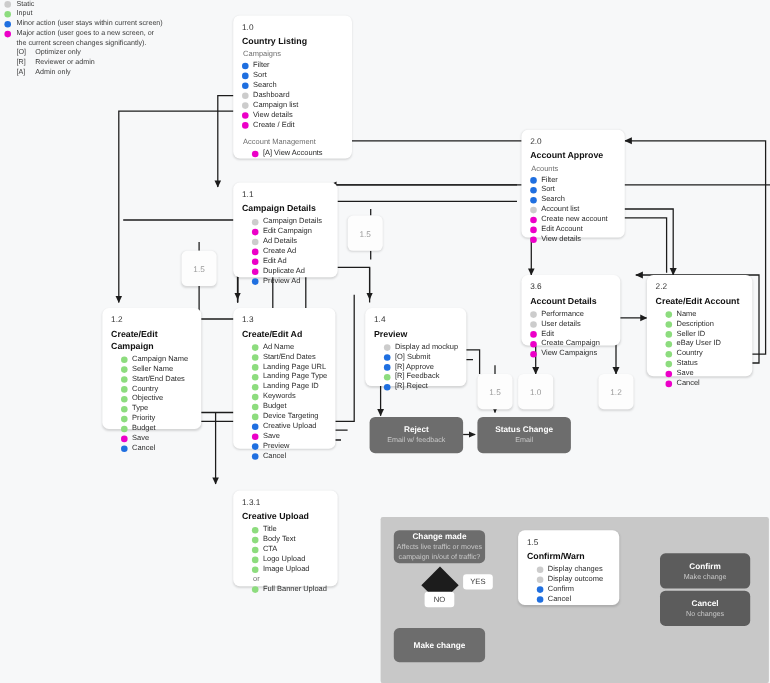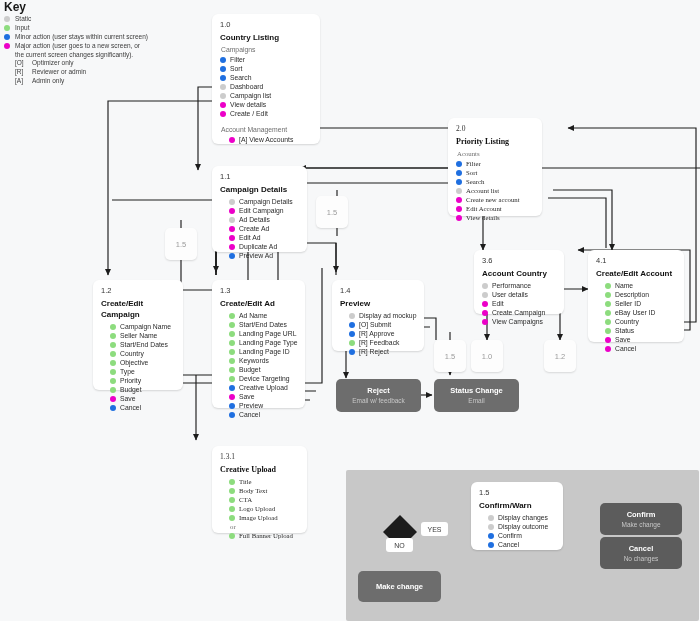--- a/index.html
+++ b/index.html
@@ -152,21 +152,20 @@
 
       <path d="M399,520 L399,537" marker-end="url(#ahb)"></path>
       <path d="M399,555 L399,570" marker-end="url(#ahb)"></path>
       <path d="M418,503 L463,503" marker-end="url(#ahb)"></path>
       <path d="M501,519 L592,519" marker-end="url(#ahb)"></path>
       <path d="M501,527 L592,527" marker-end="url(#ahb)"></path>
     </g>
   </svg>
 
   <div class="key">
-    <div class="key-title">Key</div>
 
     <div class="key-row">
       <span class="dot" style="background:#cccccc"></span>
       <span class="ktext">Static</span>
     </div>
     <div class="key-row">
       <span class="dot" style="background:#8ddc7e"></span>
       <span class="ktext">Input</span>
     </div>
     <div class="key-row">
@@ -381,21 +380,21 @@
     <div class="row indent">
         <span class="dot" style="background:#8ddc7e"></span>
         <span class="lbl">[R] Feedback</span>
       </div>
     <div class="row indent">
         <span class="dot" style="background:#1f6fe0"></span>
         <span class="lbl">[R] Reject</span>
       </div>
   </div>
 
-  <div class="card" style="left:212px;top:446px;width:95px;height:87px;font-family:Liberation Serif, serif;">
+  <div class="card" style="left:212px;top:446px;width:95px;height:87px;">
     <div class="num">1.3.1</div>
     <div class="ttl">Creative Upload</div>
     <div class="row indent">
         <span class="dot" style="background:#8ddc7e"></span>
         <span class="lbl">Title</span>
       </div>
     <div class="row indent">
         <span class="dot" style="background:#8ddc7e"></span>
         <span class="lbl">Body Text</span>
       </div>
@@ -413,23 +412,23 @@
       </div>
     <div class="row nodot">
         <span class="lbl">or</span>
       </div>
     <div class="row indent">
         <span class="dot" style="background:#8ddc7e"></span>
         <span class="lbl">Full Banner Upload</span>
       </div>
   </div>
 
-  <div class="card" style="left:448px;top:118px;width:94px;height:98px;font-family:Liberation Serif, serif;">
+  <div class="card" style="left:474px;top:118px;width:94px;height:98px;">
     <div class="num">2.0</div>
-    <div class="ttl">Priority Listing</div>
+    <div class="ttl">Account Approve</div>
     <div class="grp">Acounts</div>
     <div class="row">
         <span class="dot" style="background:#1f6fe0"></span>
         <span class="lbl">Filter</span>
       </div>
     <div class="row">
         <span class="dot" style="background:#1f6fe0"></span>
         <span class="lbl">Sort</span>
       </div>
     <div class="row">
@@ -449,21 +448,21 @@
         <span class="lbl">Edit Account</span>
       </div>
     <div class="row">
         <span class="dot" style="background:#ec00c8"></span>
         <span class="lbl">View details</span>
       </div>
   </div>
 
   <div class="card" style="left:474px;top:250px;width:90px;height:64px;">
     <div class="num">3.6</div>
-    <div class="ttl">Account Country</div>
+    <div class="ttl">Account Details</div>
     <div class="row">
         <span class="dot" style="background:#cccccc"></span>
         <span class="lbl">Performance</span>
       </div>
     <div class="row">
         <span class="dot" style="background:#cccccc"></span>
         <span class="lbl">User details</span>
       </div>
     <div class="row">
         <span class="dot" style="background:#ec00c8"></span>
@@ -473,21 +472,21 @@
         <span class="dot" style="background:#ec00c8"></span>
         <span class="lbl">Create Campaign</span>
       </div>
     <div class="row">
         <span class="dot" style="background:#ec00c8"></span>
         <span class="lbl">View Campaigns</span>
       </div>
   </div>
 
   <div class="card" style="left:588px;top:250px;width:96px;height:92px;">
-    <div class="num">4.1</div>
+    <div class="num">2.2</div>
     <div class="ttl">Create/Edit Account</div>
     <div class="row indent">
         <span class="dot" style="background:#8ddc7e"></span>
         <span class="lbl">Name</span>
       </div>
     <div class="row indent">
         <span class="dot" style="background:#8ddc7e"></span>
         <span class="lbl">Description</span>
       </div>
     <div class="row indent">
@@ -526,20 +525,25 @@
     <div class="g1">Status Change</div>
     <div class="g2">Email</div>
   </div>
   <div class="gblock" style="left:336px;top:379px;width:85px;height:33px;">
     <div class="g1">Reject</div>
     <div class="g2">Email w/ feedback</div>
   </div>
 
   <div class="panel" style="left:346px;top:470px;width:353px;height:151px;"></div>
 
+  <div class="gblock" style="left:358px;top:482px;width:83px;height:30px;">
+    <div class="g1">Change made</div>
+    <div class="g2">Affects live traffic or moves</div>
+    <div class="g2">campaign in/out of traffic?</div>
+  </div>
 
   <div class="diamond" style="left:388px;top:520px;"></div>
 
   <div class="pill" style="left:421px;top:522px;width:27px;height:14px;">YES</div>
   <div class="pill" style="left:386px;top:538px;width:27px;height:14px;">NO</div>
 
   <div class="card" style="left:471px;top:482px;width:92px;height:68px;">
     <div class="num">1.5</div>
     <div class="ttl">Confirm/Warn</div>
     <div class="row indent">

